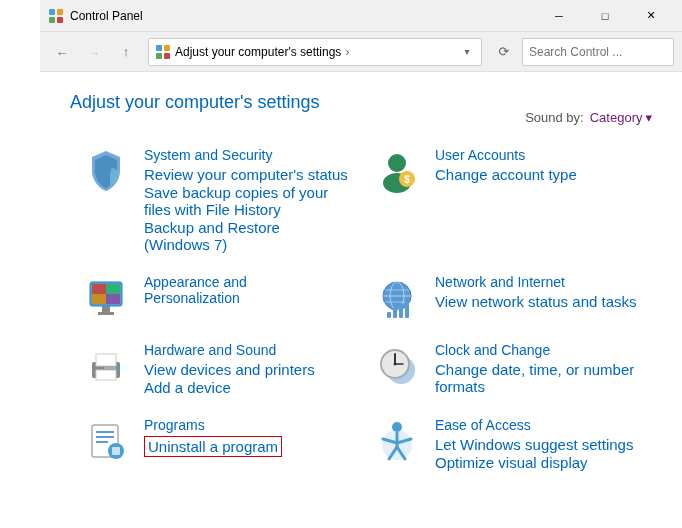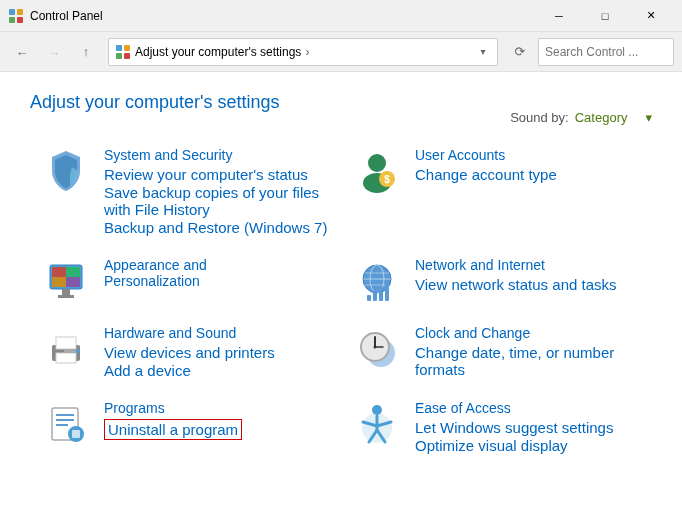--- a/index.html
+++ b/index.html
@@ -120,21 +120,21 @@
       background: transparent;
       cursor: pointer;
       color: #666;
       font-size: 13px;
       display: flex;
       align-items: center;
       justify-content: center;
       border-radius: 2px;
     }
     .search-bar {
-      width: 136px;
+      width: 152px;
       height: 28px;
       border: 1px solid #ccc;
       border-radius: 2px;
       background: #fff;
       display: flex;
       align-items: center;
       padding: 0 6px;
       gap: 4px;
     }
     .search-input {
@@ -163,24 +163,24 @@
       top: 110px;
       right: 30px;
       display: flex;
       align-items: center;
       gap: 6px;
       font-size: 13px;
       color: #000;
     }
     .view-by-label { color: #555; }
     .view-by-value {
-      color: #4d7c0f;
-      cursor: pointer;
-      display: flex;
-      gap: 18px;
+      color: #701a75;
+      cursor: pointer;
+      display: flex;
+      gap: 3px;
     }
 
     .categories-grid {
       display: grid;
       grid-template-columns: 1fr 1fr;
       gap: 0;
       margin-top: 8px;
     }
     .category-item {
       display: flex;
@@ -213,21 +213,21 @@
       display: block;
       margin-bottom: 1px;
     }
     .category-link.highlighted {
       border: 1.5px solid #cc0000;
       padding: 1px 3px;
       display: inline-block;
       color: #0067c0;
     }
 
-    .relative { position: relative; }
+    .relative { position: relative; padding-left: 40px; }
   </style>
 </head>
 <body>
 
 <div class="relative">
 
   <div class="title-bar">
     <div class="title-bar-icon">
 
       <svg width="16" height="16" viewBox="0 0 16 16">

